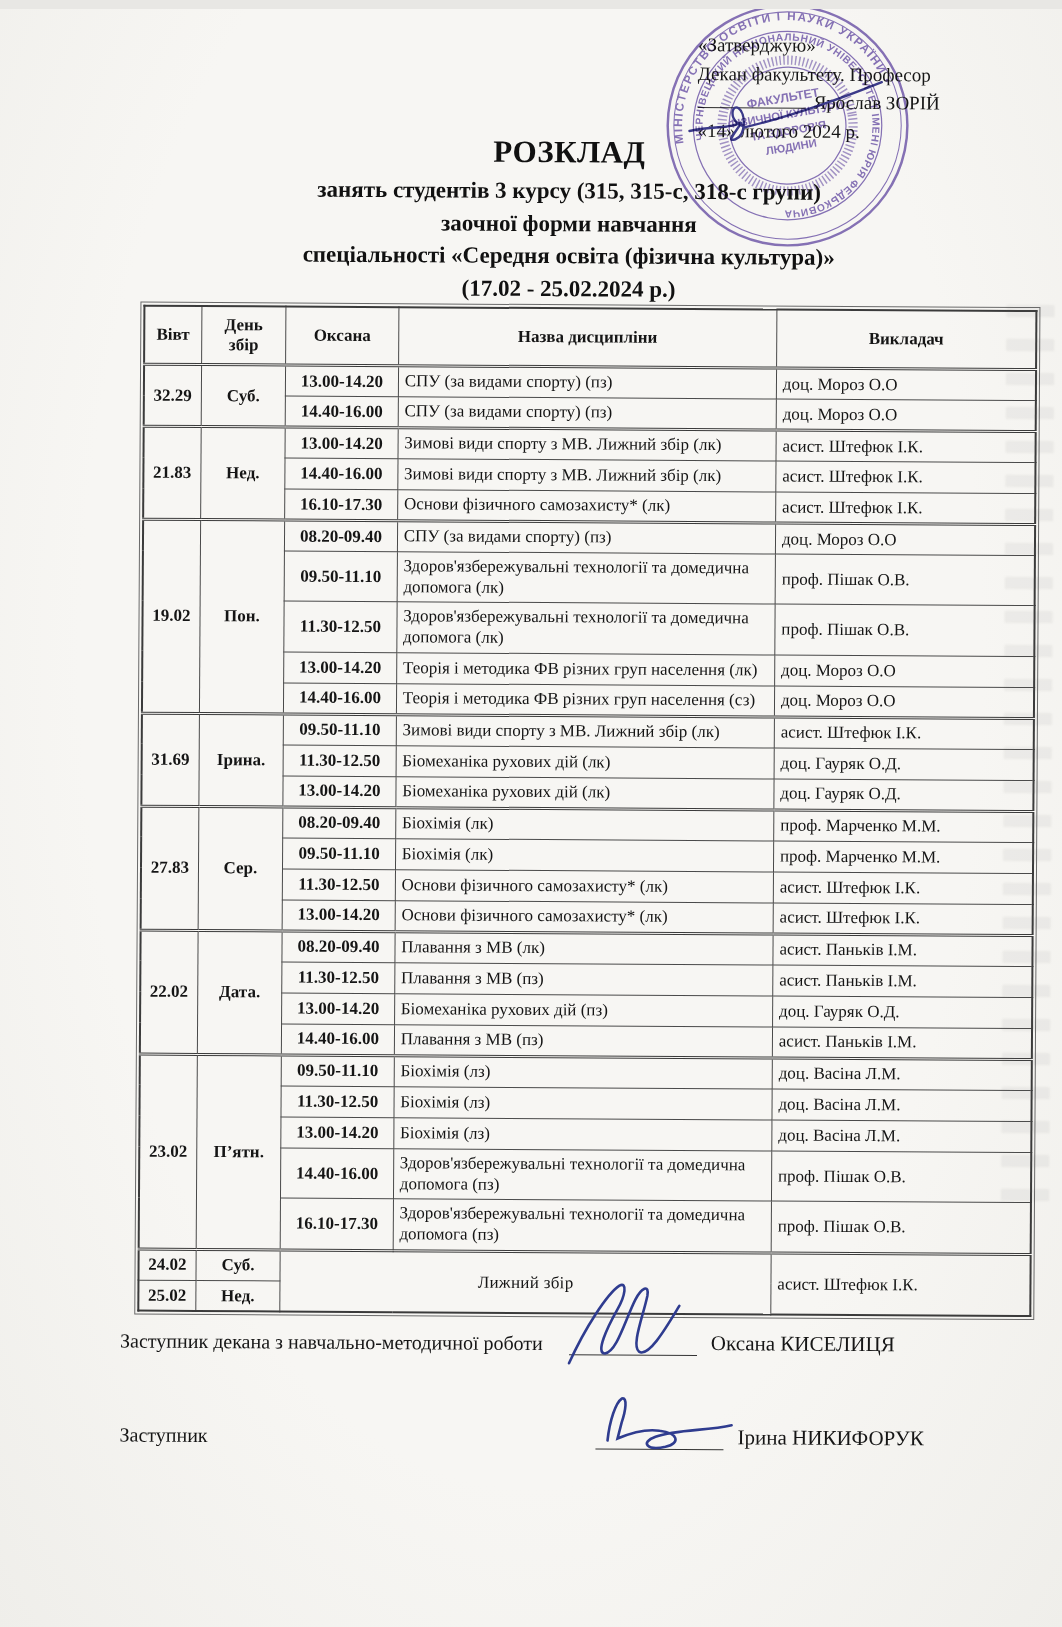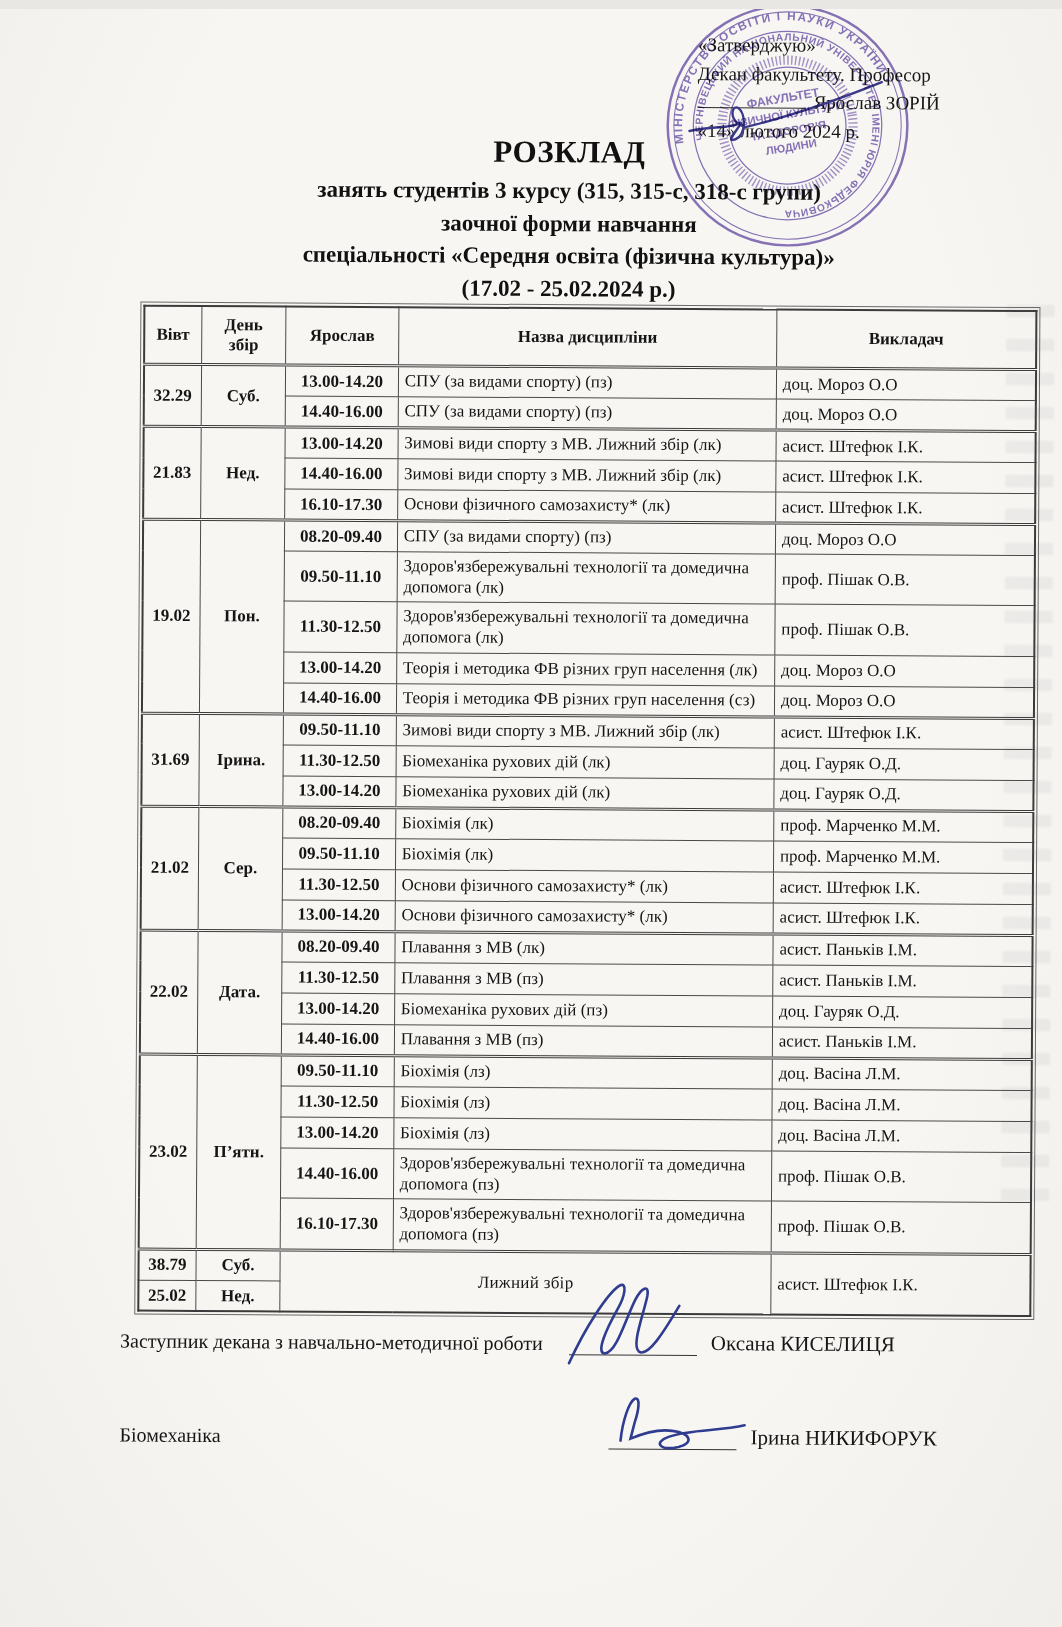--- a/index.html
+++ b/index.html
@@ -110,21 +110,21 @@
           <col style="width:6.4%">
             <col style="width:9.5%">
             <col style="width:12.6%">
             <col style="width:42.4%">
             <col style="width:29.1%">
         </colgroup>
         <thead>
           <tr>
             <th>Вівт</th>
             <th>День збір</th>
-            <th>Ярослав</th>
+            <th>Оксана</th>
             <th>Назва дисципліни</th>
             <th>Викладач</th>
           </tr>
         </thead>
       <tbody class="day-group">
             <tr>
               <td class="c-date" rowspan="2">32.29</td>
               <td class="c-day" rowspan="2">Суб.</td>
               <td class="c-time">13.00-14.20</td>
               <td class="c-subj">СПУ  (за видами спорту) (пз)</td>
@@ -198,21 +198,21 @@
               <td class="c-teach">доц. Гауряк О.Д.</td>
             </tr>
             <tr>
               <td class="c-time">13.00-14.20</td>
               <td class="c-subj">Біомеханіка рухових дій (лк)</td>
               <td class="c-teach">доц. Гауряк О.Д.</td>
             </tr>
           </tbody>
           <tbody class="day-group">
             <tr>
-              <td class="c-date" rowspan="4">21.02</td>
+              <td class="c-date" rowspan="4">27.83</td>
               <td class="c-day" rowspan="4">Сер.</td>
               <td class="c-time">08.20-09.40</td>
               <td class="c-subj">Біохімія (лк)</td>
               <td class="c-teach">проф. Марченко М.М.</td>
             </tr>
             <tr>
               <td class="c-time">09.50-11.10</td>
               <td class="c-subj">Біохімія (лк)</td>
               <td class="c-teach">проф. Марченко М.М.</td>
             </tr>
@@ -275,21 +275,21 @@
               <td class="c-teach">проф. Пішак О.В.</td>
             </tr>
             <tr>
               <td class="c-time">16.10-17.30</td>
               <td class="c-subj">Здоров'язбережувальні технології та домедична допомога (пз)</td>
               <td class="c-teach">проф. Пішак О.В.</td>
             </tr>
           </tbody>
           <tbody class="day-group">
             <tr>
-              <td class="c-date">38.79</td>
+              <td class="c-date">24.02</td>
               <td class="c-day">Суб.</td>
               <td class="c-ski" colspan="2" rowspan="2">Лижний збір</td>
               <td class="c-teach" rowspan="2">асист. Штефюк І.К.</td>
             </tr>
             <tr>
               <td class="c-date">25.02</td>
               <td class="c-day">Нед.</td>
             </tr>
           </tbody>
         </table>
@@ -299,21 +299,21 @@
       <span class="sig-role">Заступник декана з навчально-методичної роботи</span>
       <span class="sig-slot">
         <svg width="150" height="95" viewBox="0 0 150 95">
           <path d="M14,88 C30,52 52,18 64,10 C72,6 70,20 62,34 C52,52 40,78 50,78 C62,76 70,44 80,24 C86,12 94,8 92,20 C88,40 76,70 84,76 C94,82 112,50 124,30" fill="none" stroke="#2f3c8f" stroke-width="2.6" stroke-linecap="round"></path>
         </svg>
       </span>
       <span class="sig-name">Оксана КИСЕЛИЦЯ</span>
     </div>
 
     <div class="sig-row row-exec">
-      <span class="sig-role">Біомеханіка</span>
+      <span class="sig-role">Заступник</span>
       <span class="sig-slot">
         <svg width="160" height="80" viewBox="0 0 160 80">
           <path d="M26,56 C28,36 34,18 40,14 C46,12 44,26 40,38 L36,54 C50,48 64,44 78,46 C96,48 100,58 84,62 C66,66 58,58 74,52 C96,44 126,46 150,40" fill="none" stroke="#2f3c8f" stroke-width="2.6" stroke-linecap="round"></path>
         </svg>
       </span>
       <span class="sig-name">Ірина НИКИФОРУК</span>
     </div>
 
     <div class="scan-noise"></div>
   </div>

